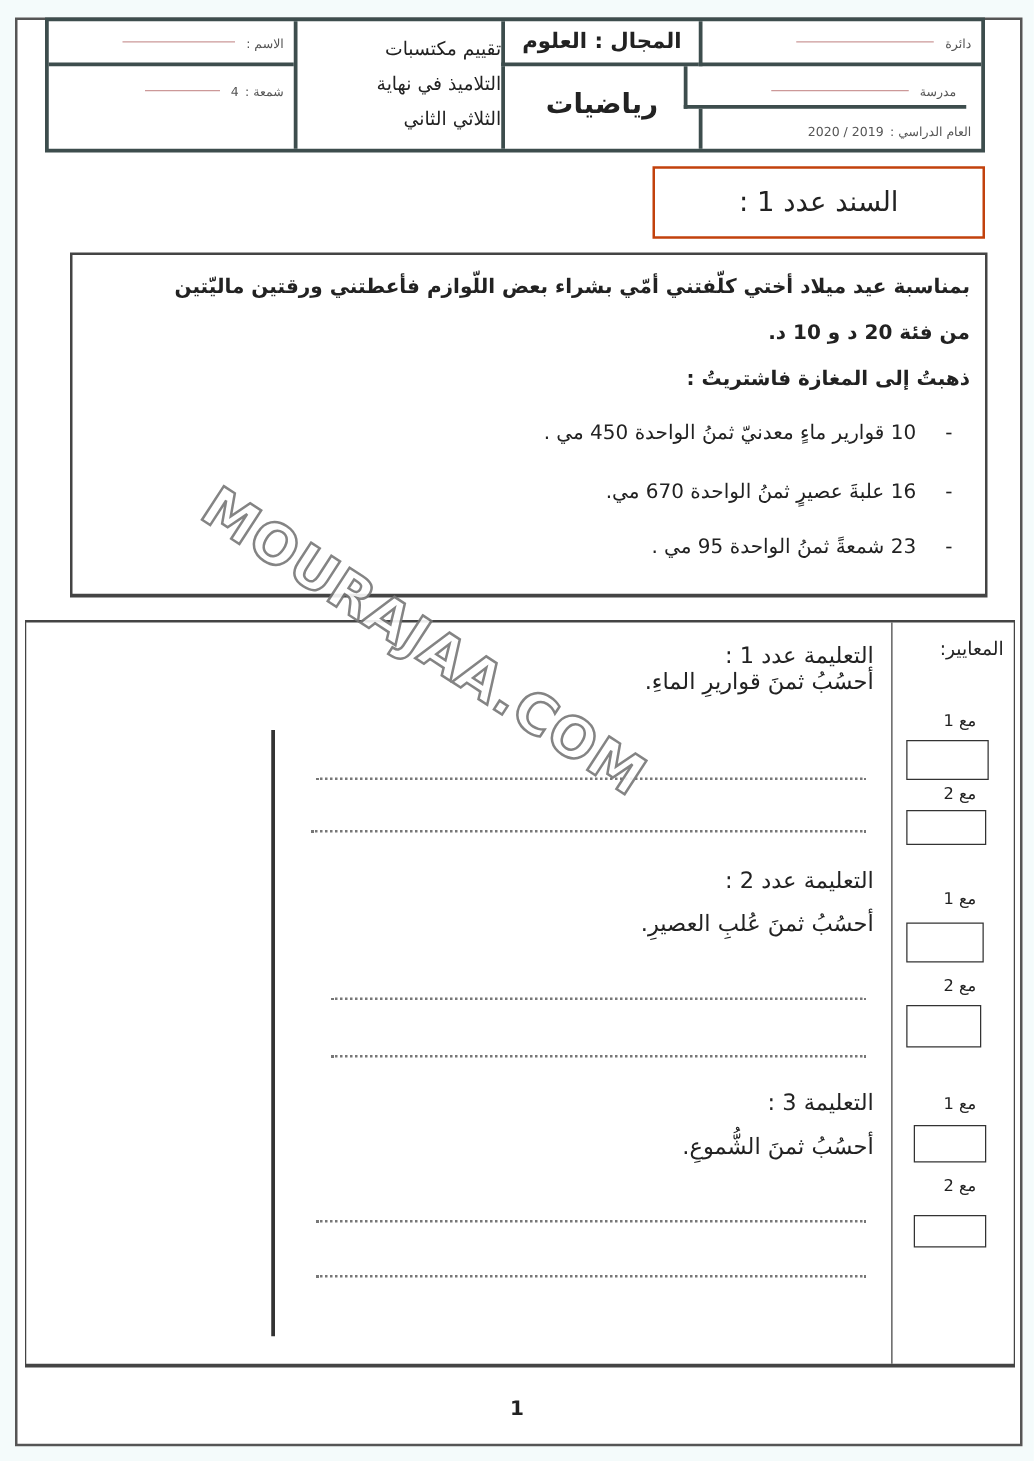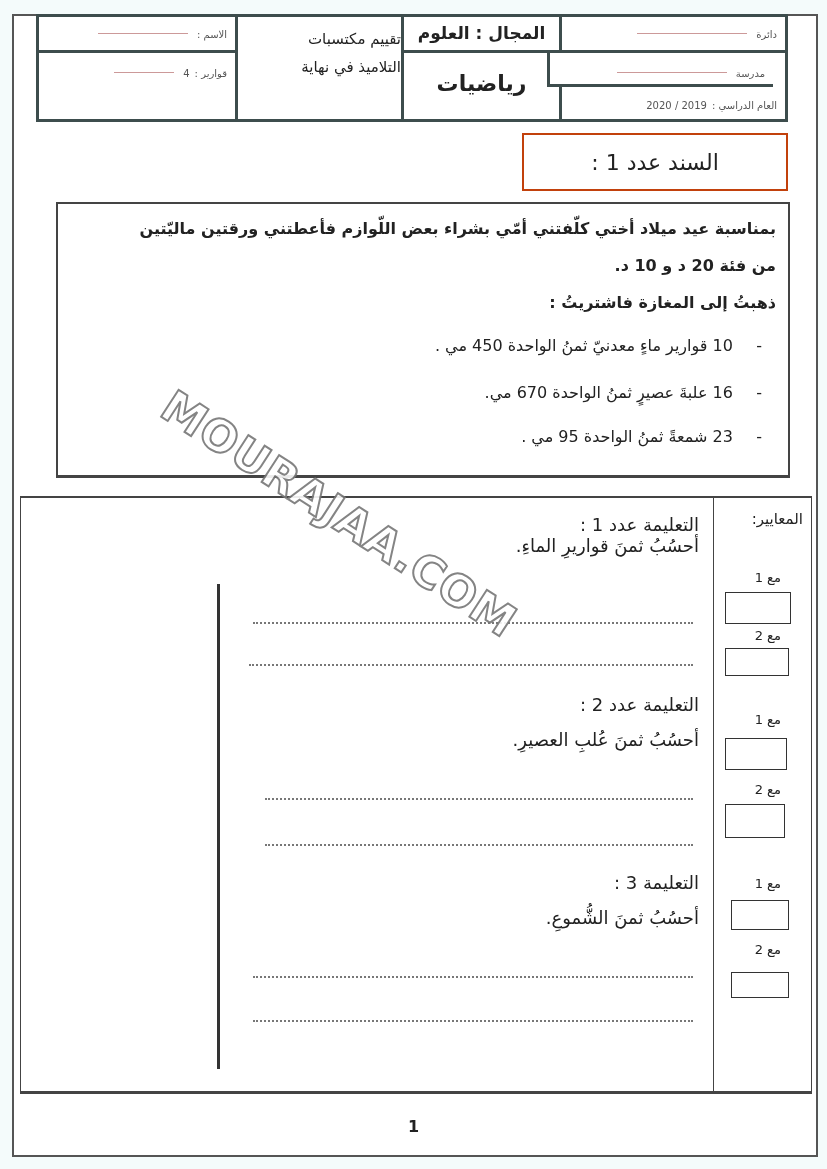--- a/index.html
+++ b/index.html
@@ -59,29 +59,30 @@
     <span class="hlabel">العام الدراسي :</span>
     <span class="hlabel">2019 / 2020</span>
   </div>
 
   <div class="cell" style="right:226px;top:0;width:158px;height:36px;border-left-width:3px;border-bottom-width:3px;text-align:center;padding-top:6px;font-size:17px;font-weight:bold;">المجال : العلوم</div>
   <div class="cell" style="right:226px;top:36px;width:158px;height:66px;border-left-width:3px;text-align:center;padding-top:18px;font-size:22px;font-weight:bold;">رياضيات</div>
 
   <div class="cell" style="right:384px;top:0;width:166px;height:102px;border-left-width:3px;text-align:right;padding-top:8px;font-size:15px;line-height:28px;">
     <div>تقييم مكتسبات</div>
     <div>التلاميذ في نهاية</div>
+    <div>الثلاثي الثاني</div>
   </div>
 
   <div class="cell" style="right:550px;top:0;width:196px;height:36px;border-bottom-width:3px;padding:6px 8px;">
     <span class="hlabel">الاسم :</span>
     <span class="dots" style="width:90px"></span>
   </div>
   <div class="cell" style="right:550px;top:36px;width:196px;height:66px;padding:6px 8px;line-height:26px;">
     <div>
-      <span class="hlabel">قوارير :</span>
+      <span class="hlabel">شمعة :</span>
       <span class="hlabel">4</span>
       <span class="dots" style="width:60px"></span>
     </div>
   </div>
 </div>
 
 <div class="sanad">السند عدد 1 :</div>
 
 <div class="story">
   <p>بمناسبة عيد ميلاد أختي كلّفتني أمّي بشراء بعض اللّوازم فأعطتني ورقتين ماليّتين</p>

